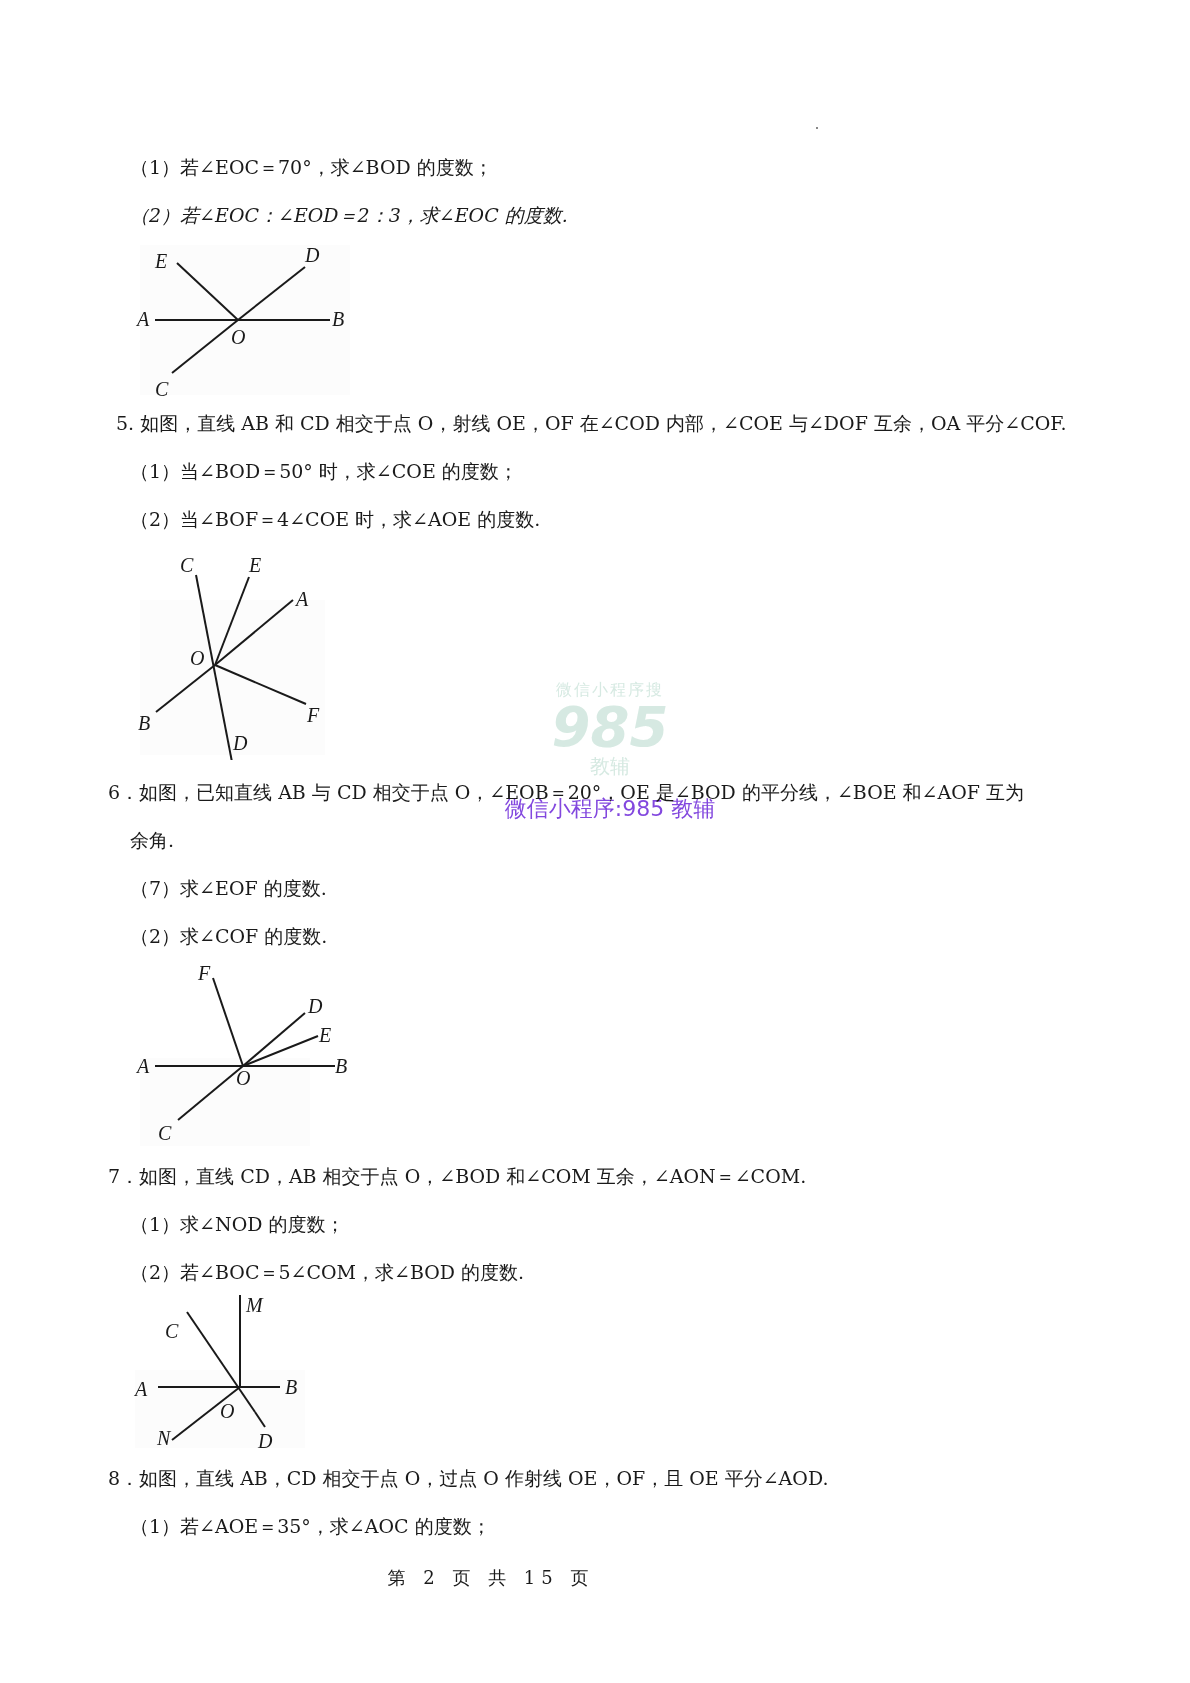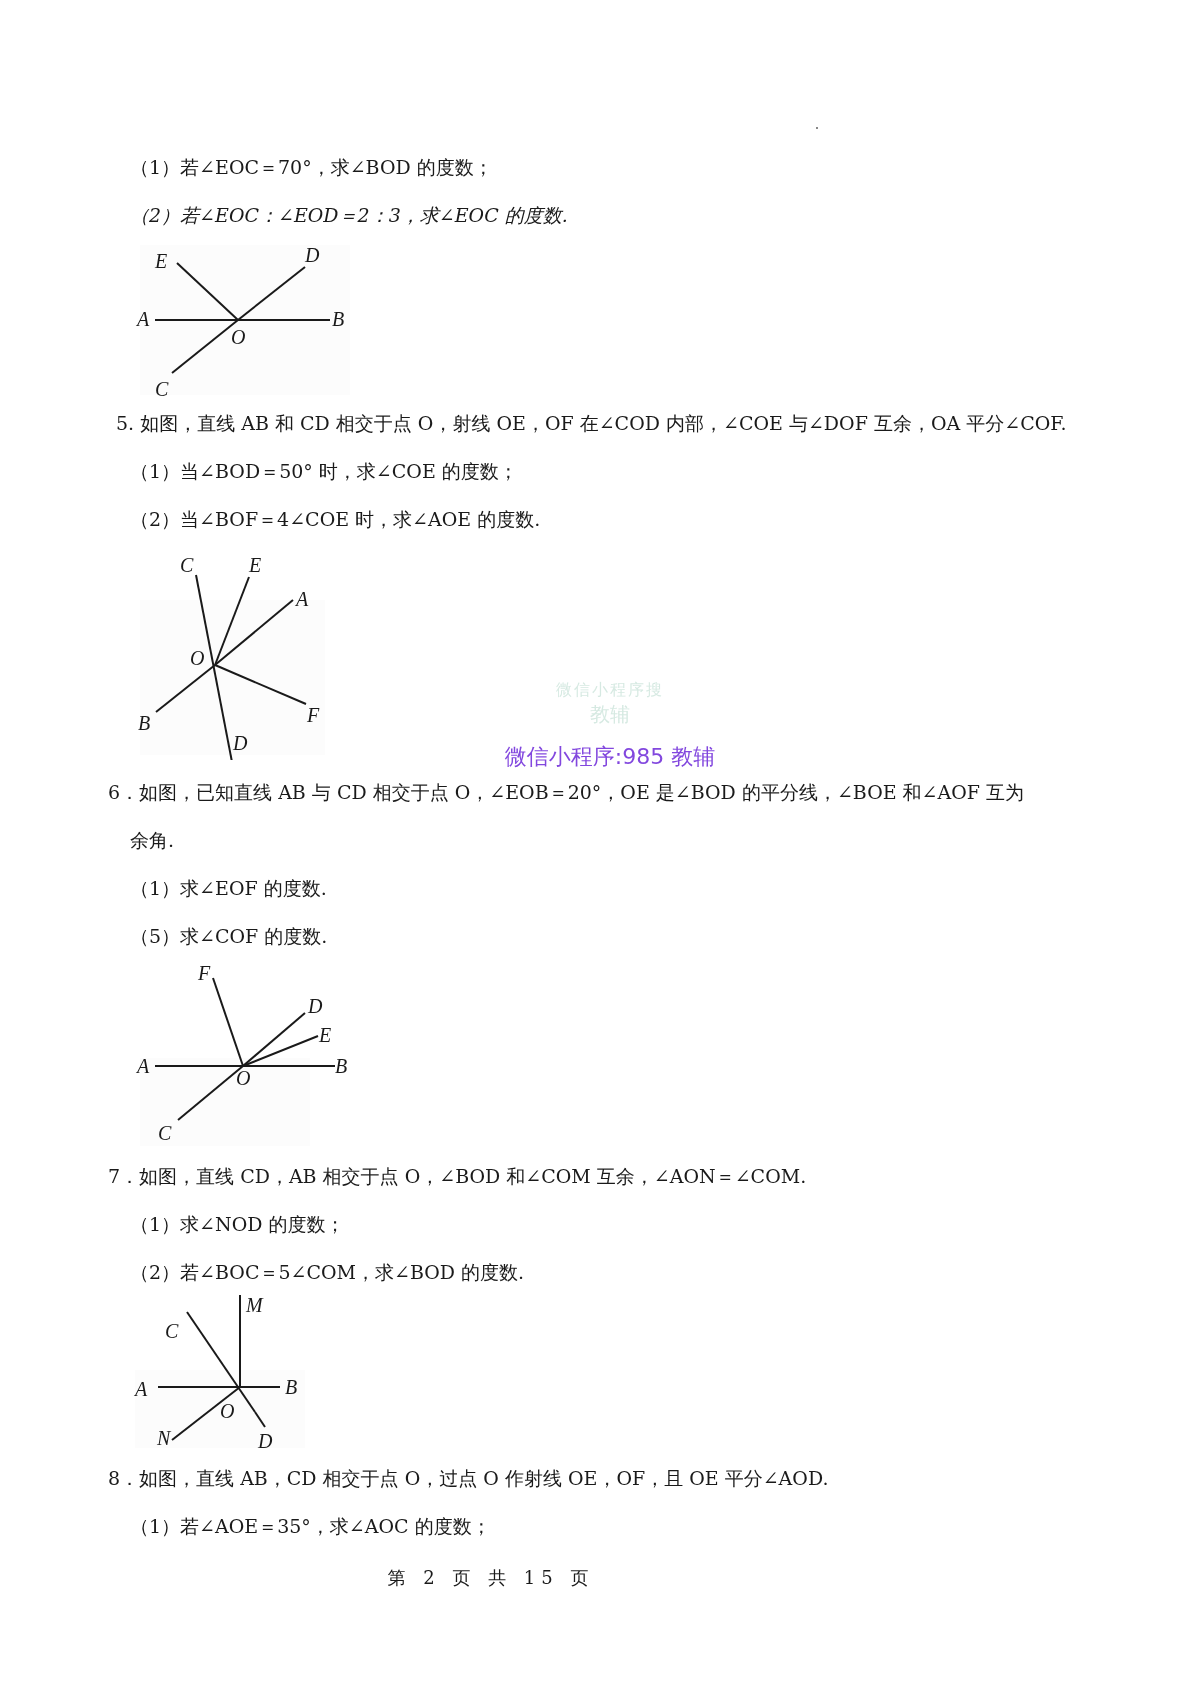--- a/index.html
+++ b/index.html
@@ -55,28 +55,29 @@
   <text x="114" y="22">E</text>
   <text x="161" y="56">A</text>
   <text x="55" y="115">O</text>
   <text x="172" y="172">F</text>
   <text x="3" y="180">B</text>
   <text x="98" y="200">D</text>
 </svg>
 
 <div class="wm">
   <div class="t1">微信小程序搜</div>
+  <div class="big">985</div>
   <div class="t2">教辅</div>
   <div class="t3">微信小程序:985 教辅</div>
 </div>
 
 <div class="line" style="left:108px;top:780px;">6．如图，已知直线 AB 与 CD 相交于点 O，∠EOB＝20°，OE 是∠BOD 的平分线，∠BOE 和∠AOF 互为</div>
 <div class="line" style="left:130px;top:828px;">余角.</div>
-<div class="line" style="left:130px;top:876px;">（1）求∠EOF 的度数.</div>
-<div class="line" style="left:130px;top:924px;">（5）求∠COF 的度数.</div>
+<div class="line" style="left:130px;top:876px;">（7）求∠EOF 的度数.</div>
+<div class="line" style="left:130px;top:924px;">（2）求∠COF 的度数.</div>
 
 <svg class="fig" style="left:135px;top:958px;" width="230" height="190" viewBox="0 0 230 190">
   <rect class="figbg" x="5" y="100" width="170" height="88" fill-opacity="0.4"></rect>
   <line x1="20" y1="108" x2="200" y2="108"></line>
   <line x1="78" y1="20" x2="108" y2="108"></line>
   <line x1="108" y1="108" x2="170" y2="55"></line>
   <line x1="108" y1="108" x2="183" y2="78"></line>
   <line x1="108" y1="108" x2="43" y2="162"></line>
   <text x="63" y="22">F</text>
   <text x="173" y="55">D</text>

